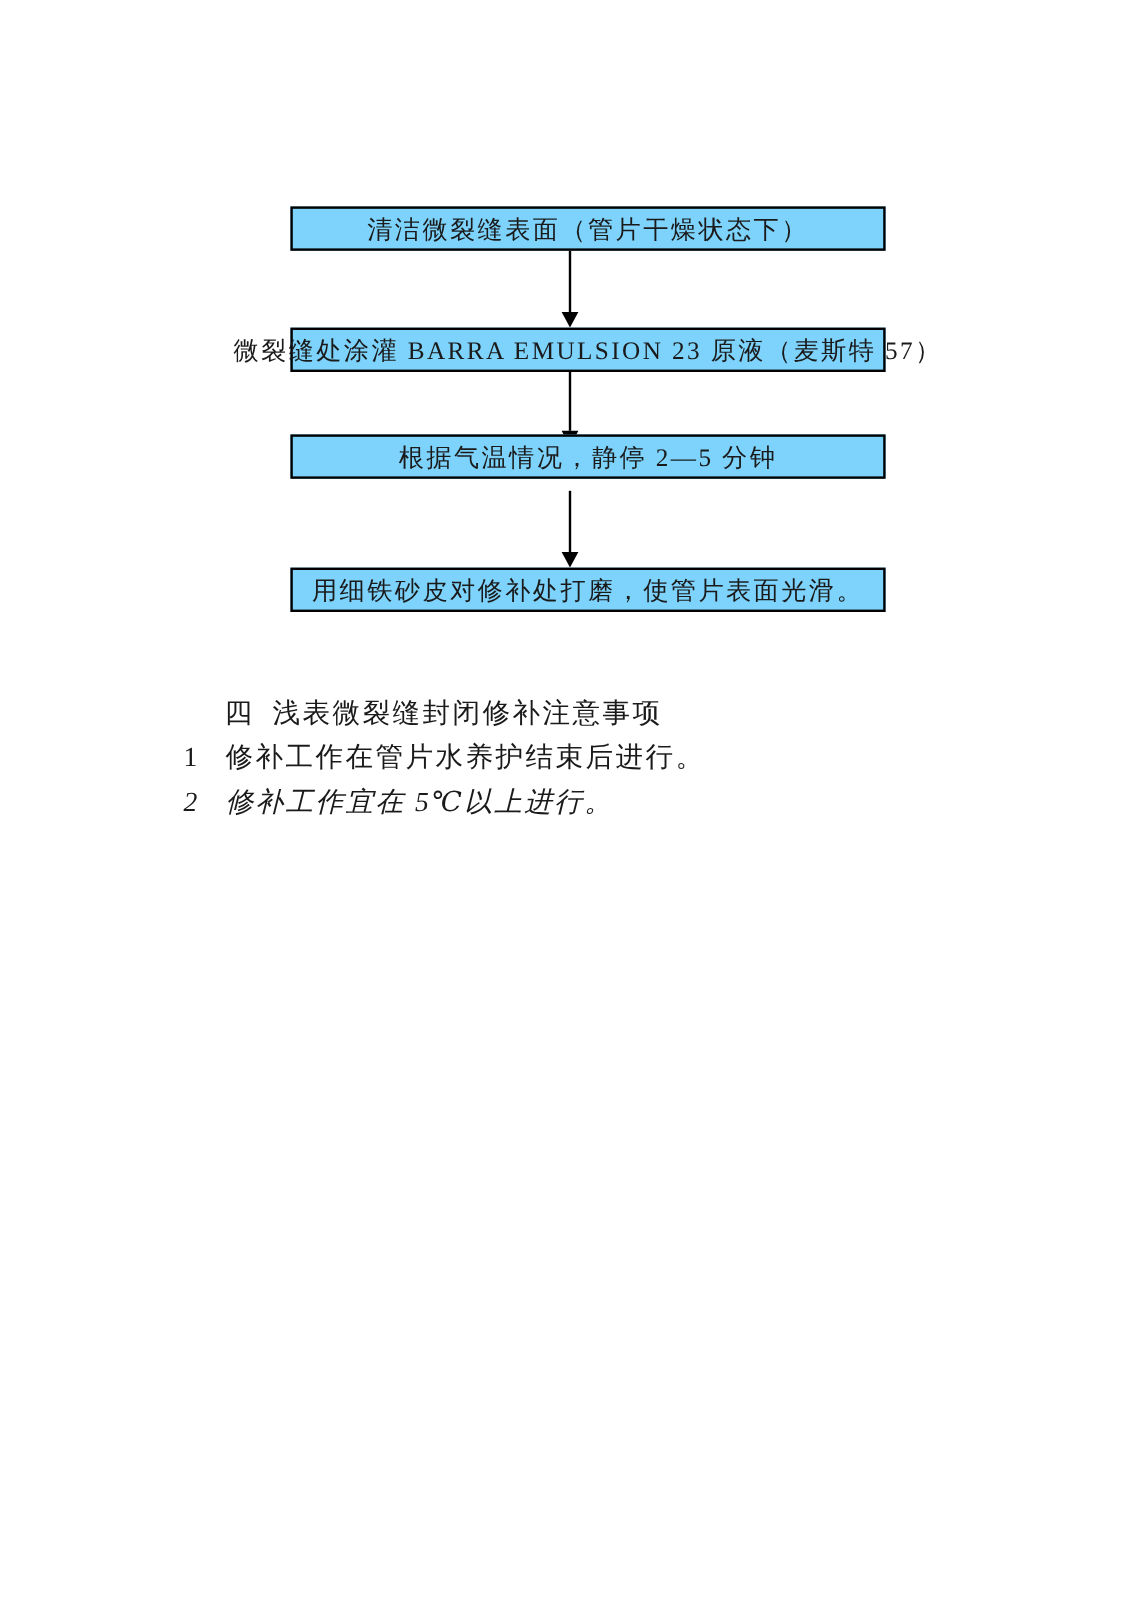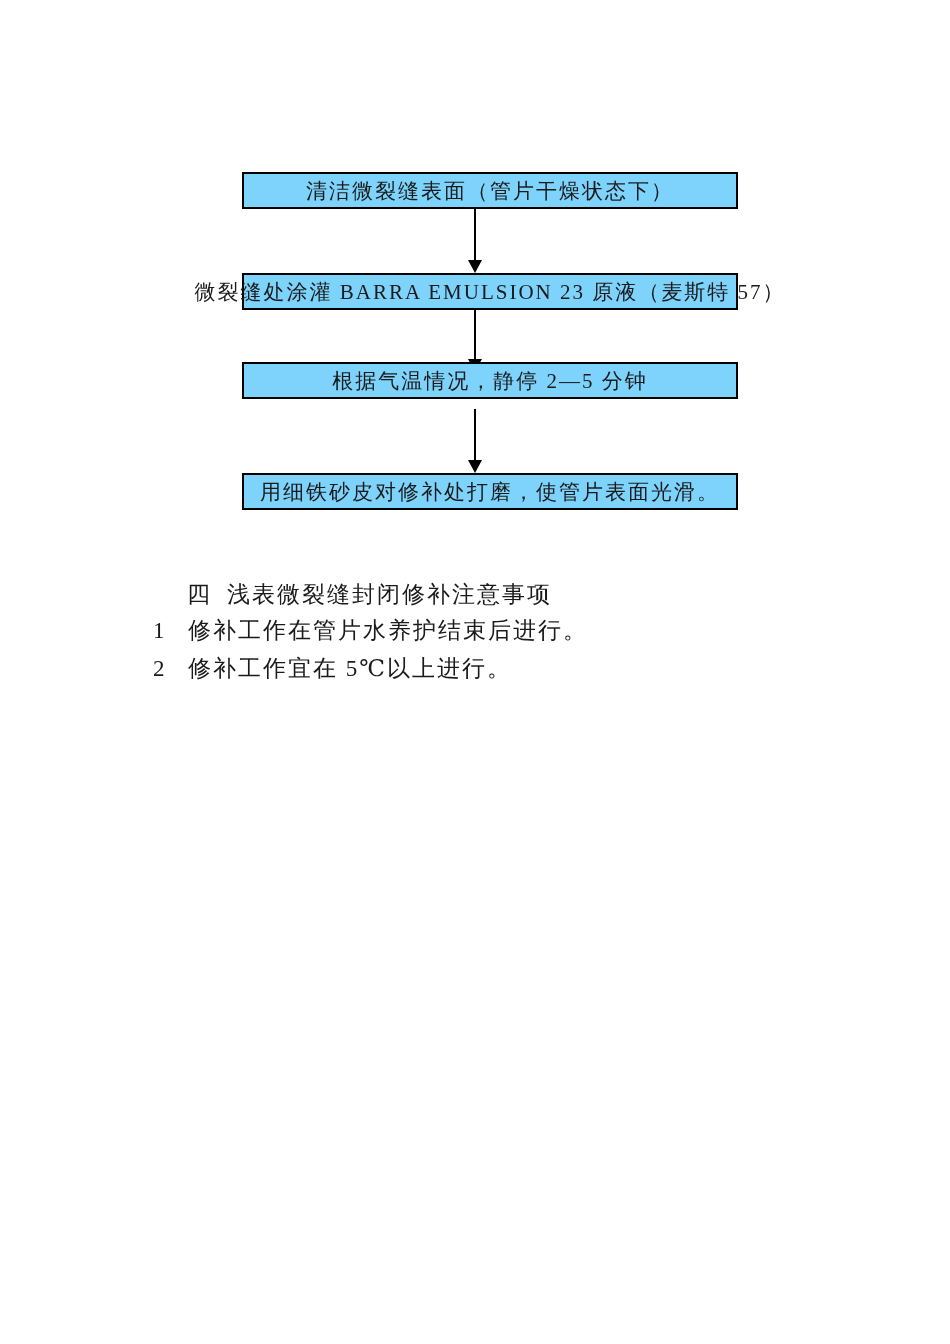--- a/index.html
+++ b/index.html
@@ -63,21 +63,21 @@
 
   
   .note-line {
     position: absolute;
     white-space: nowrap;
     font-size: 23px;
     letter-spacing: 2px;
   }
   .note-heading { top: 579px; left: 151px; margin-left: 36px; }
   .note-item-1  { top: 615px; left: 153px; font-family: Liberation Serif, serif; }
-  .note-item-2  { top: 653px; left: 153px; }
+  .note-item-2  { top: 653px; left: 153px; font-style: italic; }
   .note-heading .marker {
     display: inline-block;
     min-width: 40px;
   }
   .note-item-1 .marker,
   .note-item-2 .marker {
     display: inline-block;
     min-width: 35px;
   }
 </style>

